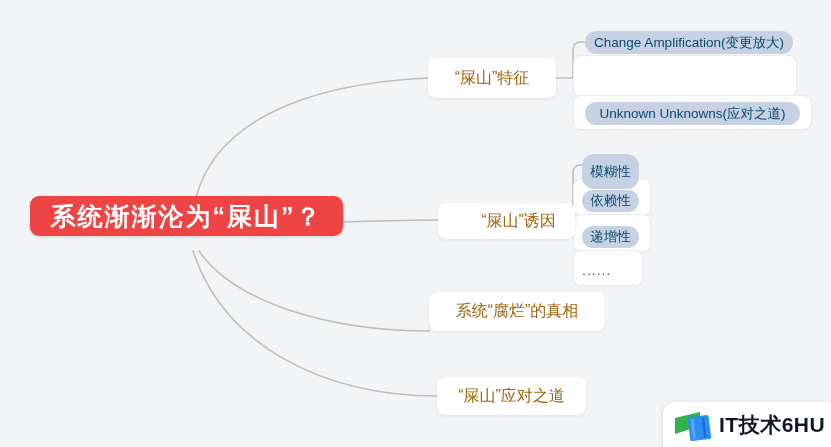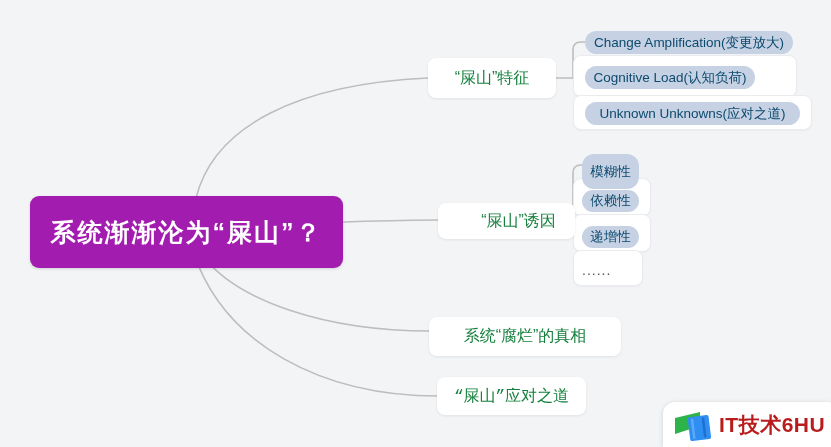--- a/index.html
+++ b/index.html
@@ -5,29 +5,29 @@
   html,body{margin:0;padding:0;}
   .canvas{
     position:relative;width:831px;height:447px;overflow:hidden;
     background:#f3f4f6;
     font-family:"Liberation Sans","DejaVu Sans",sans-serif;
   }
   svg.links{position:absolute;left:0;top:0;width:831px;height:447px;}
   svg.links path{fill:none;stroke:#bdbdbd;stroke-width:1.6;stroke-linecap:round;}
 
   .root-topic{
-    position:absolute;left:30px;top:196px;width:313px;height:72px;
-    background:#a21caf;border-radius:9px;box-shadow:0 1px 3px rgba(0,0,0,.15);
+    position:absolute;left:30px;top:196px;width:313px;height:40px;
+    background:#ef4444;border-radius:9px;box-shadow:0 1px 3px rgba(0,0,0,.15);
     color:#ffffff;font-size:25px;font-weight:bold;letter-spacing:2px;
     display:flex;align-items:center;justify-content:center;white-space:nowrap;
   }
   .label-card{
     position:absolute;background:#ffffff;border-radius:8px;
     box-shadow:0 1px 3px rgba(0,0,0,.08);
-    color:#15803d;font-size:16px;
+    color:#a16207;font-size:16px;
     display:flex;align-items:center;justify-content:center;white-space:nowrap;
   }
   .cell{
     position:absolute;background:#ffffff;border:1px solid #e9ebef;border-radius:8px;
     box-shadow:0 1px 2px rgba(0,0,0,.04);
   }
   .pill{
     position:absolute;background:#c6d2e3;border-radius:12px;
     color:#0c4a6e;font-size:13.5px;
     display:flex;align-items:center;justify-content:center;white-space:nowrap;
@@ -35,21 +35,21 @@
   .dots{
     position:absolute;left:582px;top:261px;width:40px;height:18px;
     color:#555;font-size:14px;letter-spacing:1px;
     display:flex;align-items:center;
   }
   .watermark{
     position:absolute;left:663px;top:402px;width:168px;height:45px;
     background:#ffffff;border-radius:12px 2px 0 0;box-shadow:0 1px 5px rgba(0,0,0,.15);
     display:flex;align-items:center;gap:7px;padding-left:9px;box-sizing:border-box;
   }
-  .watermark-text{font-size:21px;font-weight:bold;color:#b91c1c;letter-spacing:0.5px;}
+  .watermark-text{font-size:21px;font-weight:bold;color:#0f172a;letter-spacing:0.5px;}
 </style>
 </head>
 <body>
 
 <div class="canvas">
 
   <svg class="links" viewBox="0 0 831 447">
     <path d="M196 198 C 214 126, 298 84, 428 78"></path>
     <path d="M343 222 C 376 221, 406 220, 440 220"></path>
     <path d="M199 251 C 235 303, 330 331, 430 331"></path>
@@ -63,25 +63,24 @@
   <div class="cell" style="left:573px;top:55px;width:222px;height:40px;"></div>
   <div class="cell" style="left:573px;top:95px;width:237px;height:33px;"></div>
   <div class="cell" style="left:573px;top:178px;width:76px;height:36px;"></div>
   <div class="cell" style="left:573px;top:214px;width:76px;height:36px;"></div>
   <div class="cell" style="left:573px;top:250px;width:68px;height:34px;"></div>
 
   <div class="root-topic">系统渐渐沦为“屎山”？</div>
 
   <div class="label-card" style="left:428px;top:58px;width:128px;height:40px;">“屎山”特征</div>
   <div class="label-card" style="left:438px;top:203px;width:113px;height:36px;padding-left:24px;">“屎山”诱因</div>
-  <div class="label-card" style="left:429px;top:317px;width:192px;height:39px;">系统“腐烂”的真相</div>
-  <div class="label-card" style="left:437px;top:377px;width:149px;height:38px;font-family:Liberation Mono, monospace;">“屎山”应对之道</div>
+  <div class="label-card" style="left:429px;top:292px;width:176px;height:39px;">系统“腐烂”的真相</div>
+  <div class="label-card" style="left:437px;top:377px;width:149px;height:38px;">“屎山”应对之道</div>
 
   <div class="pill" style="left:585px;top:31px;width:208px;height:23px;">Change Amplification(变更放大)</div>
-  <div class="pill" style="left:585px;top:66px;width:170px;height:23px;">Cognitive Load(认知负荷)</div>
   <div class="pill" style="left:585px;top:102px;width:215px;height:23px;">Unknown Unknowns(应对之道)</div>
 
   <div class="pill" style="left:582px;top:154px;width:57px;height:35px;">模糊性</div>
   <div class="pill" style="left:582px;top:190px;width:57px;height:22px;text-align:center;">依赖性</div>
   <div class="pill" style="left:582px;top:226px;width:57px;height:22px;">递增性</div>
   <div class="dots">......</div>
 
   <div class="watermark">
     <span style="display:inline-flex;">
       <svg width="40" height="32" viewBox="0 0 40 32">

